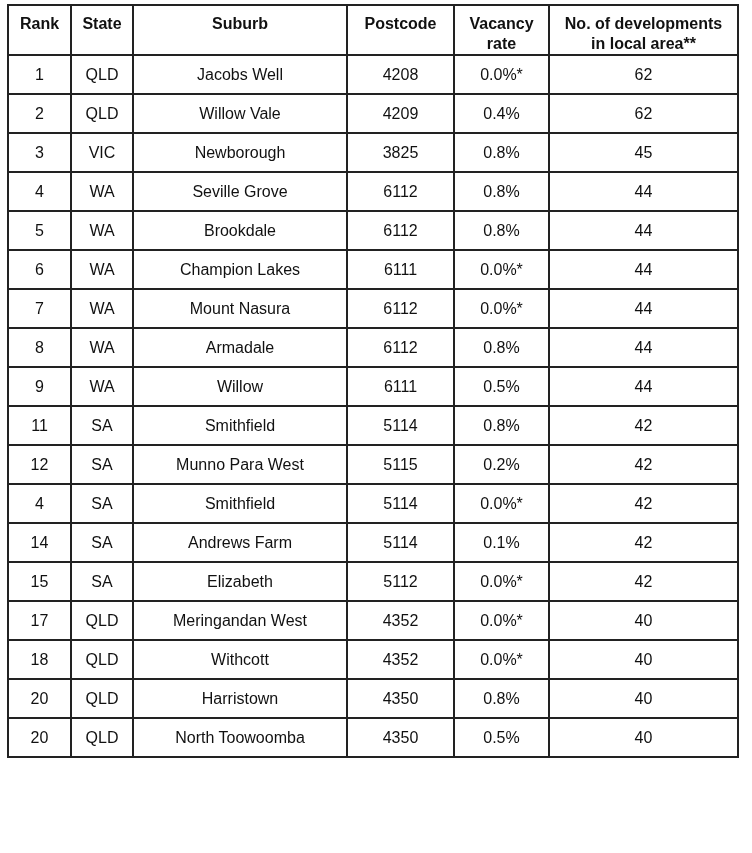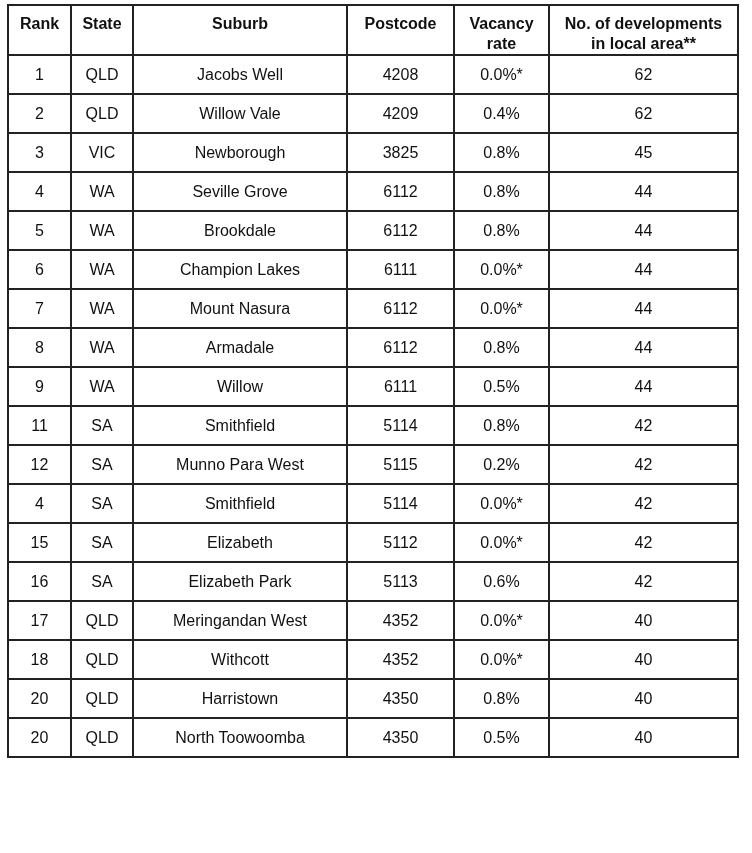--- a/index.html
+++ b/index.html
@@ -169,33 +169,33 @@
       </tr>
       <tr>
         <td>4</td>
         <td>SA</td>
         <td>Smithfield</td>
         <td class="postcode">5114</td>
         <td>0.0%*</td>
         <td>42</td>
       </tr>
       <tr>
+        <td>14</td>
+        <td>SA</td>
+        <td>Andrews Farm</td>
+        <td class="postcode">5114</td>
+        <td>0.1%</td>
+        <td>42</td>
+      </tr>
+      <tr>
         <td>15</td>
         <td>SA</td>
         <td>Elizabeth</td>
         <td class="postcode">5112</td>
         <td>0.0%*</td>
-        <td>42</td>
-      </tr>
-      <tr>
-        <td>16</td>
-        <td>SA</td>
-        <td>Elizabeth Park</td>
-        <td class="postcode">5113</td>
-        <td>0.6%</td>
         <td>42</td>
       </tr>
       <tr>
         <td>17</td>
         <td>QLD</td>
         <td>Meringandan West</td>
         <td class="postcode">4352</td>
         <td>0.0%*</td>
         <td>40</td>
       </tr>

